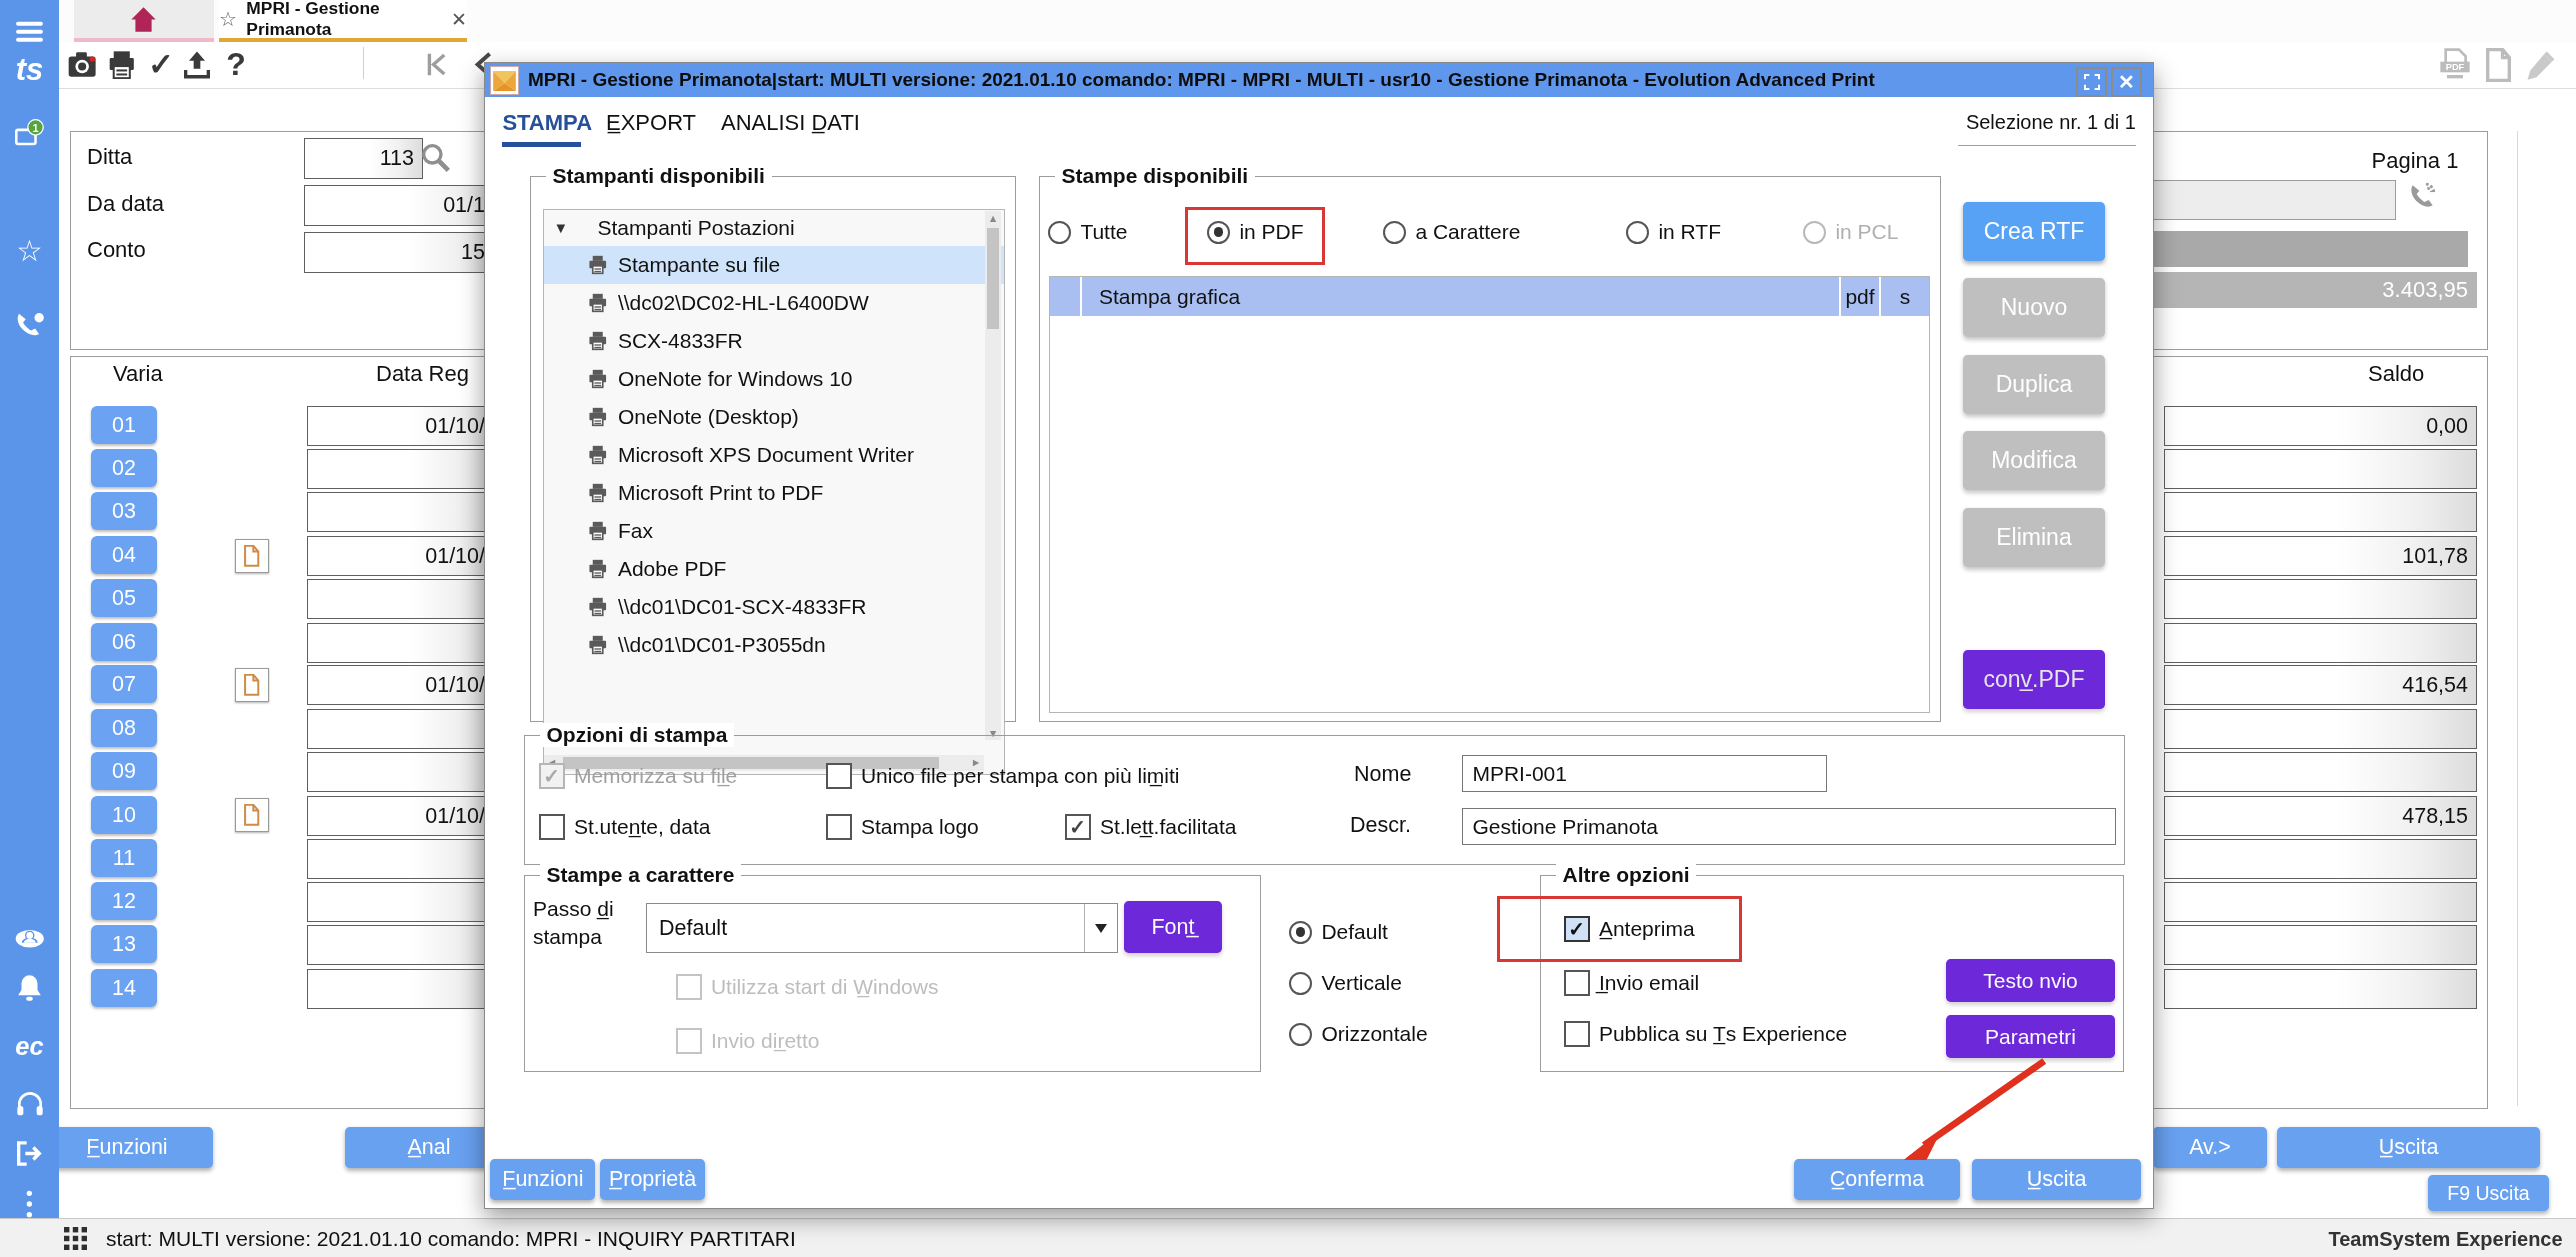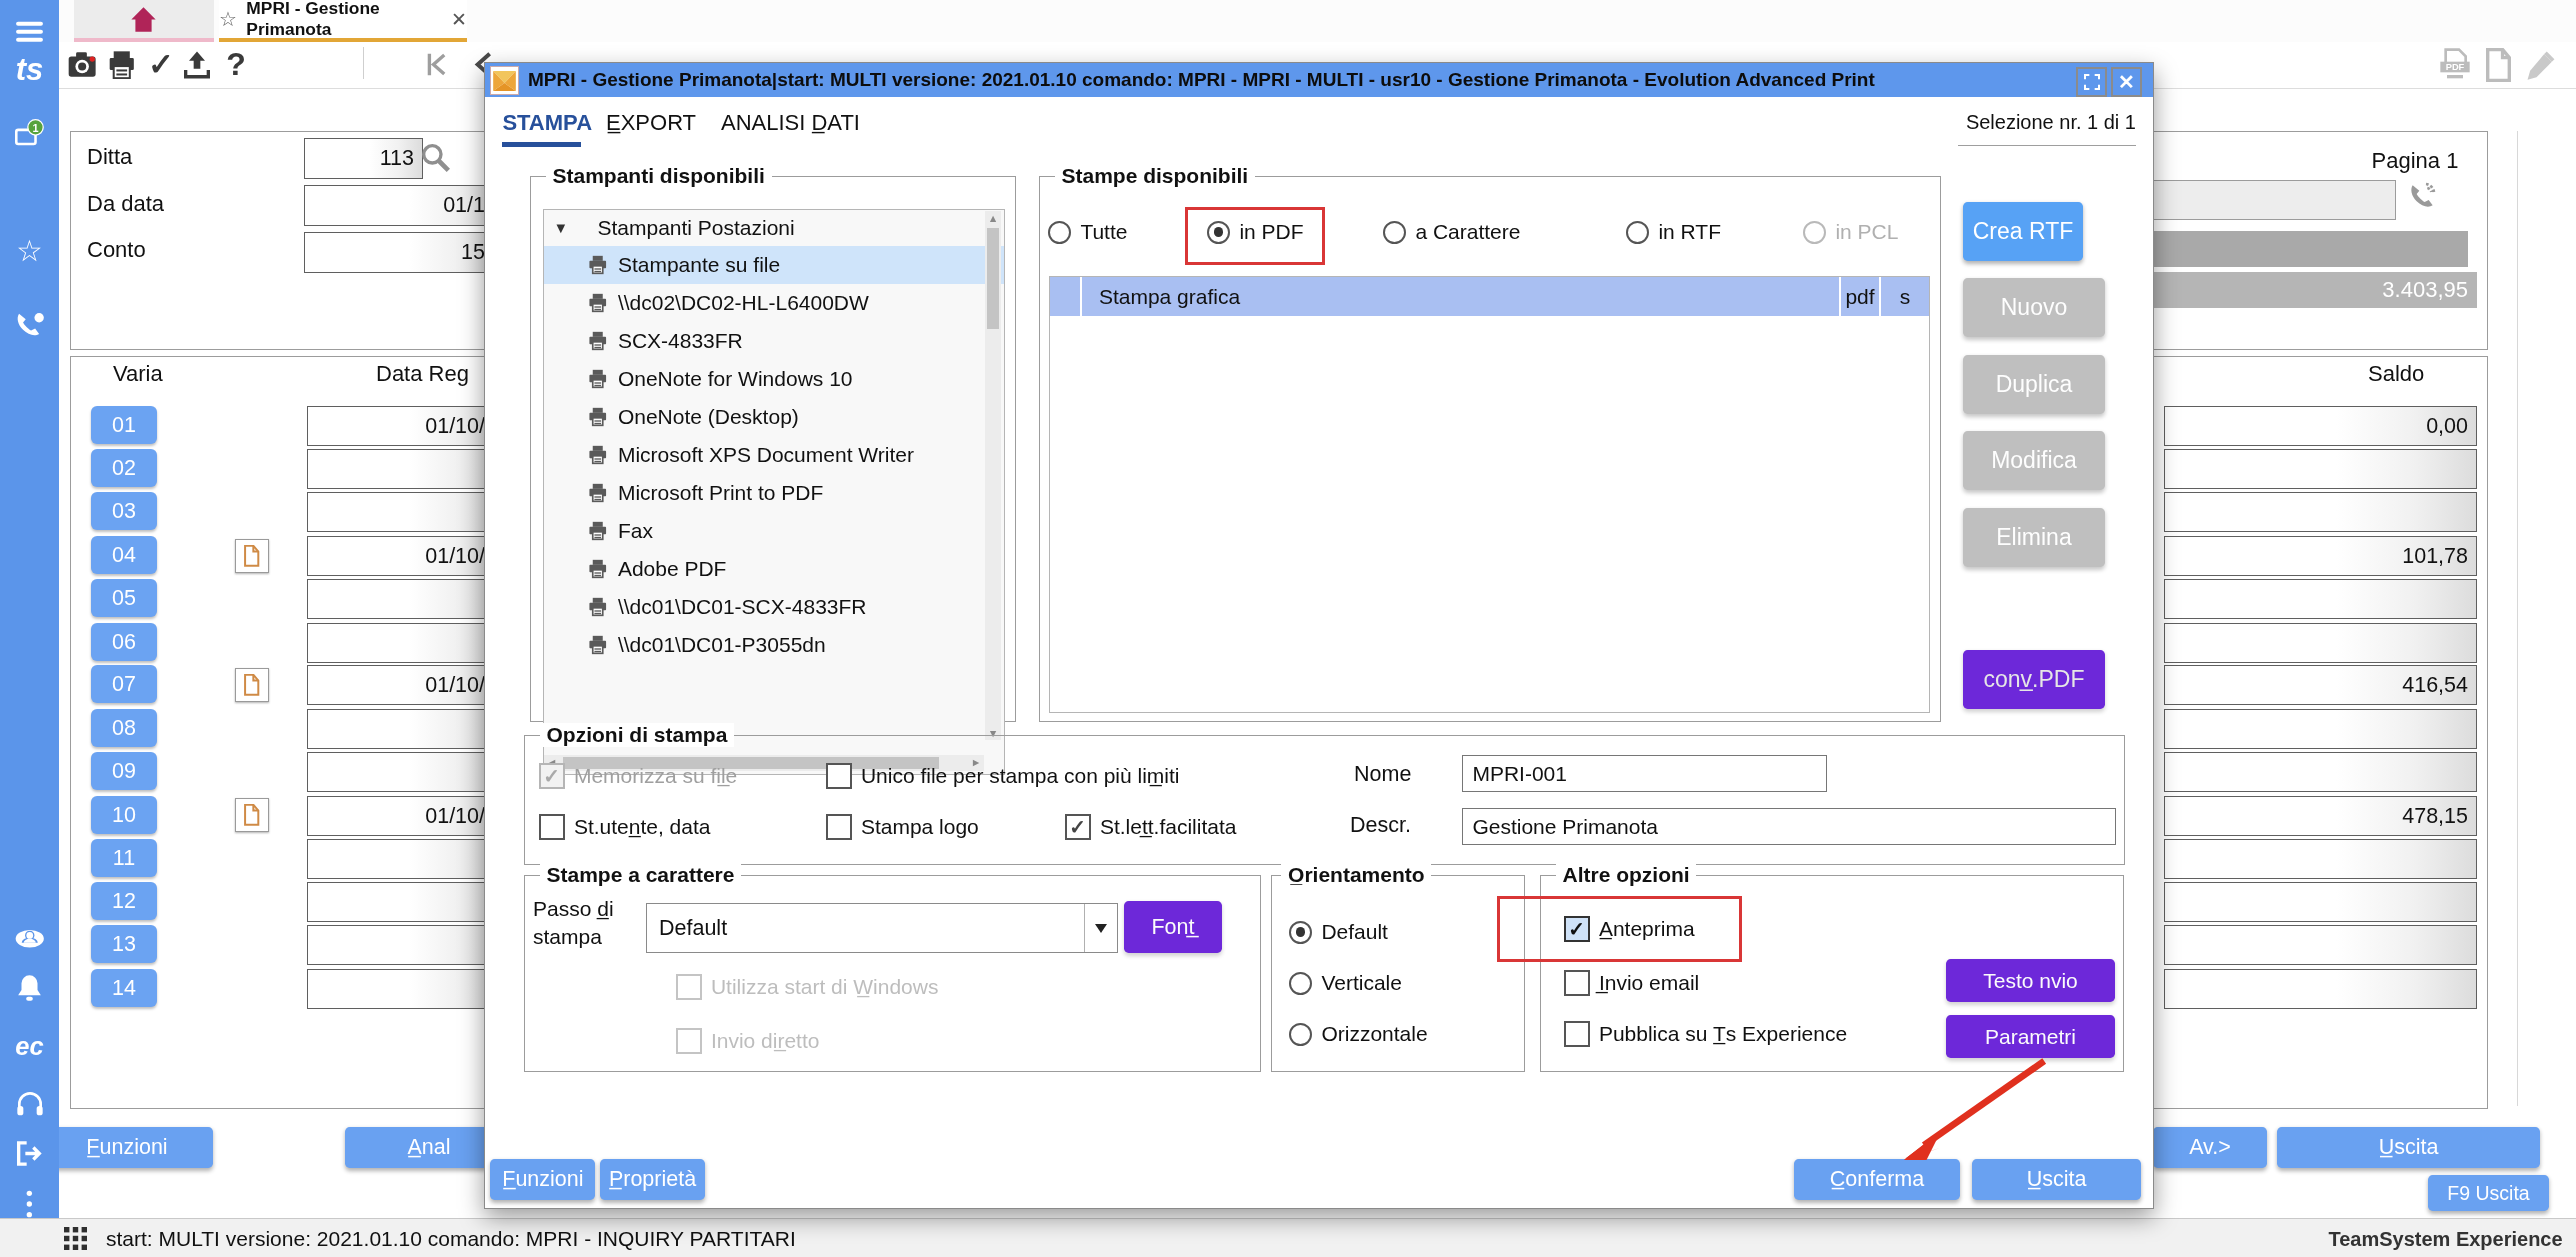--- a/index.html
+++ b/index.html
@@ -522,21 +522,21 @@
       </div>
     <div class="abs list" style="left:564px;top:213px;width:879px;height:435px">
       <div class="plist-row">
         <div class="c0"></div>
         <div class="c1">Stampa grafica</div>
         <div class="c2">pdf</div>
         <div class="c3">s</div>
       </div>
     </div>
 
-    <div class="abs btn" style="left:1478px;top:139px;width:120px;height:59px;background:#57a2f5;color:#fff;font-size:23px;box-shadow:0 2.7px 4.7px rgba(0,0,0,.3)">Crea RTF</div>
+    <div class="abs btn" style="left:1478px;top:139px;width:142px;height:59px;background:#57a2f5;color:#fff;font-size:23px;box-shadow:0 2.7px 4.7px rgba(0,0,0,.3)">Crea RTF</div>
     <div class="abs btn btn-gray" style="left:1478px;top:215px;width:142px;height:59px;font-size:23px">Nuovo</div>
     <div class="abs btn btn-gray" style="left:1478px;top:292px;width:142px;height:59px;font-size:23px">Duplica</div>
     <div class="abs btn btn-gray" style="left:1478px;top:368px;width:142px;height:59px;font-size:23px">Modifica</div>
     <div class="abs btn btn-gray" style="left:1478px;top:445px;width:142px;height:59px;font-size:23px">Elimina</div>
     <div class="abs btn btn-dim" style="left:1478px;top:587px;width:142px;height:59px;font-size:23px">conv̲.PDF</div>
 
     <div class="abs gbox" style="left:39px;top:672px;width:1599px;height:128px">
       <span class="legend" style="left:14.8px">Opzioni di stampa</span>
     </div>
     <div class="opt" style="left:54px;top:700px;color:#9f9f9f">
@@ -581,23 +581,20 @@
     <div class="abs btn btn-dim" style="left:639px;top:838px;width:98px;height:52px;color:#fbfbfb">Font̲</div>
     <div class="opt" style="left:191px;top:911px;color:#bdbdbd">
         <span class="cb" style="border-color:#c4c4c4"></span>
         <span>Utilizza start di W̲indows</span>
       </div>
     <div class="opt" style="left:191px;top:965px;color:#bdbdbd">
         <span class="cb" style="border-color:#c4c4c4"></span>
         <span>Invio dir̲etto</span>
       </div>
 
-    <div class="abs gbox" style="left:786px;top:812px;width:252px;height:195px">
-      <span class="legend" style="left:9.4px">O̲rientamento</span>
-    </div>
     <div class="opt" style="left:804px;top:857px">
         <span class="rd sel"></span>
         <span>Default</span>
       </div>
     <div class="opt" style="left:804px;top:908px">
         <span class="rd"></span>
         <span>Verticale</span>
       </div>
     <div class="opt" style="left:804px;top:959px">
         <span class="rd"></span>

